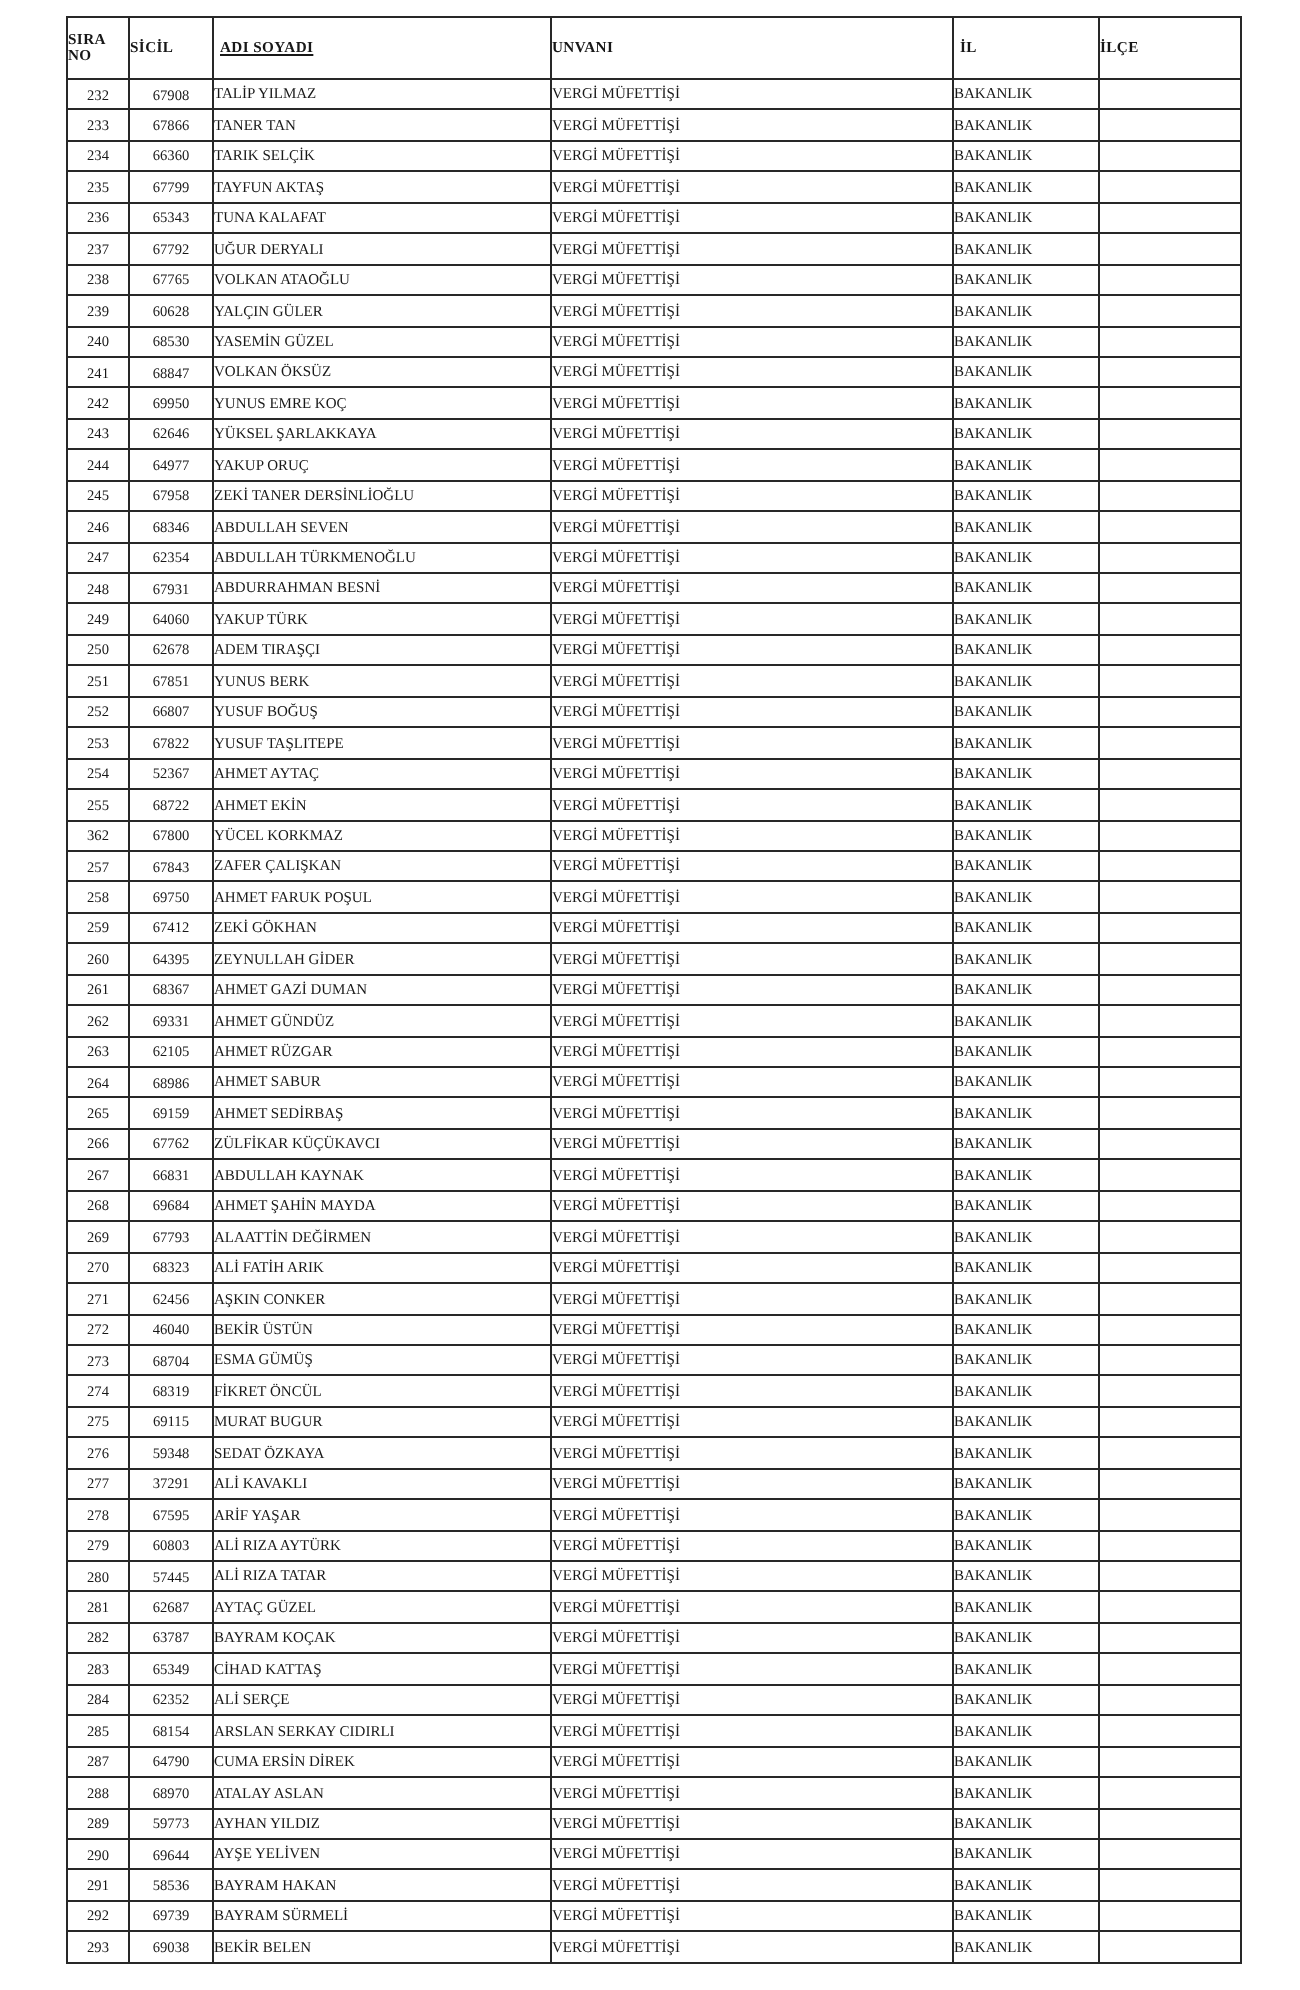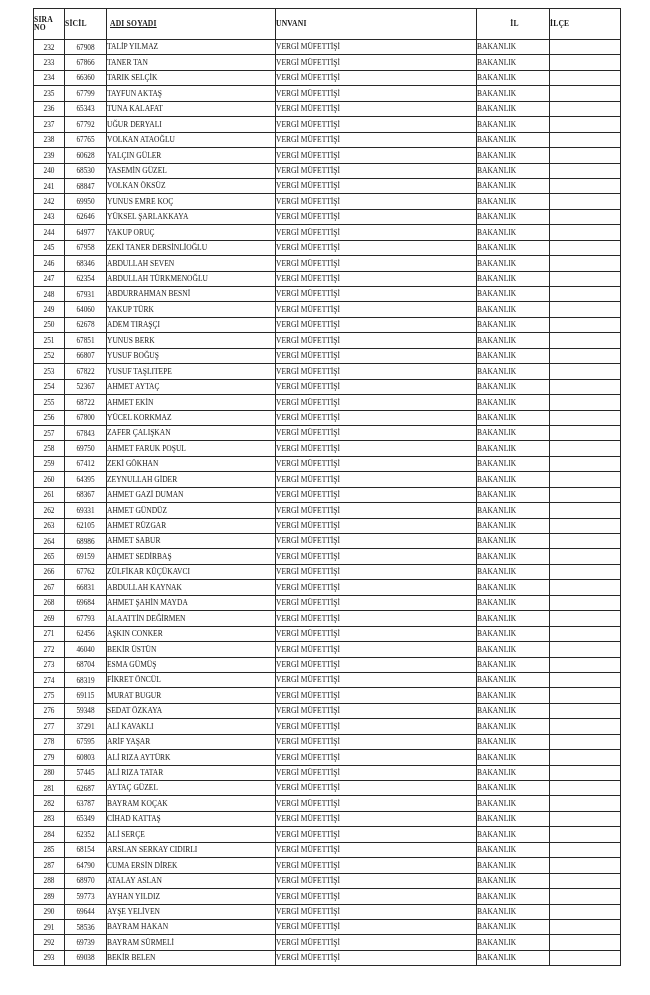--- a/index.html
+++ b/index.html
@@ -89,21 +89,21 @@
     </colgroup>
     <thead>
       <tr>
         <th>
           <span class="hline">SIRA</span>
           <span class="hline">NO</span>
         </th>
         <th>SİCİL</th>
         <th style="text-align:left;padding-left:3px;text-decoration:underline;">ADI SOYADI</th>
         <th>UNVANI</th>
-        <th style="text-align:center;padding-left:3px;margin-top:33px;">İL</th>
+        <th style="text-align:left;padding-left:3px;margin-top:33px;">İL</th>
         <th>İLÇE</th>
       </tr>
     </thead>
     <tbody id="tbody">
         <tr>
           <td class="sira">232</td>
           <td class="sicil">67908</td>
           <td class="ad">TALİP YILMAZ</td>
           <td class="unvani">VERGİ MÜFETTİŞİ</td>
           <td class="il">BAKANLIK</td>
@@ -287,21 +287,21 @@
         </tr>
         <tr>
           <td class="sira">255</td>
           <td class="sicil">68722</td>
           <td class="ad">AHMET EKİN</td>
           <td class="unvani">VERGİ MÜFETTİŞİ</td>
           <td class="il">BAKANLIK</td>
           <td class="ilce"></td>
         </tr>
         <tr>
-          <td class="sira">256</td>
+          <td class="sira">362</td>
           <td class="sicil">67800</td>
           <td class="ad">YÜCEL KORKMAZ</td>
           <td class="unvani">VERGİ MÜFETTİŞİ</td>
           <td class="il">BAKANLIK</td>
           <td class="ilce"></td>
         </tr>
         <tr>
           <td class="sira">257</td>
           <td class="sicil">67843</td>
           <td class="ad">ZAFER ÇALIŞKAN</td>
@@ -394,20 +394,28 @@
           <td class="sicil">69684</td>
           <td class="ad">AHMET ŞAHİN MAYDA</td>
           <td class="unvani">VERGİ MÜFETTİŞİ</td>
           <td class="il">BAKANLIK</td>
           <td class="ilce"></td>
         </tr>
         <tr>
           <td class="sira">269</td>
           <td class="sicil">67793</td>
           <td class="ad">ALAATTİN DEĞİRMEN</td>
+          <td class="unvani">VERGİ MÜFETTİŞİ</td>
+          <td class="il">BAKANLIK</td>
+          <td class="ilce"></td>
+        </tr>
+        <tr>
+          <td class="sira">270</td>
+          <td class="sicil">68323</td>
+          <td class="ad">ALİ FATİH ARIK</td>
           <td class="unvani">VERGİ MÜFETTİŞİ</td>
           <td class="il">BAKANLIK</td>
           <td class="ilce"></td>
         </tr>
         <tr>
           <td class="sira">271</td>
           <td class="sicil">62456</td>
           <td class="ad">AŞKIN CONKER</td>
           <td class="unvani">VERGİ MÜFETTİŞİ</td>
           <td class="il">BAKANLIK</td>

